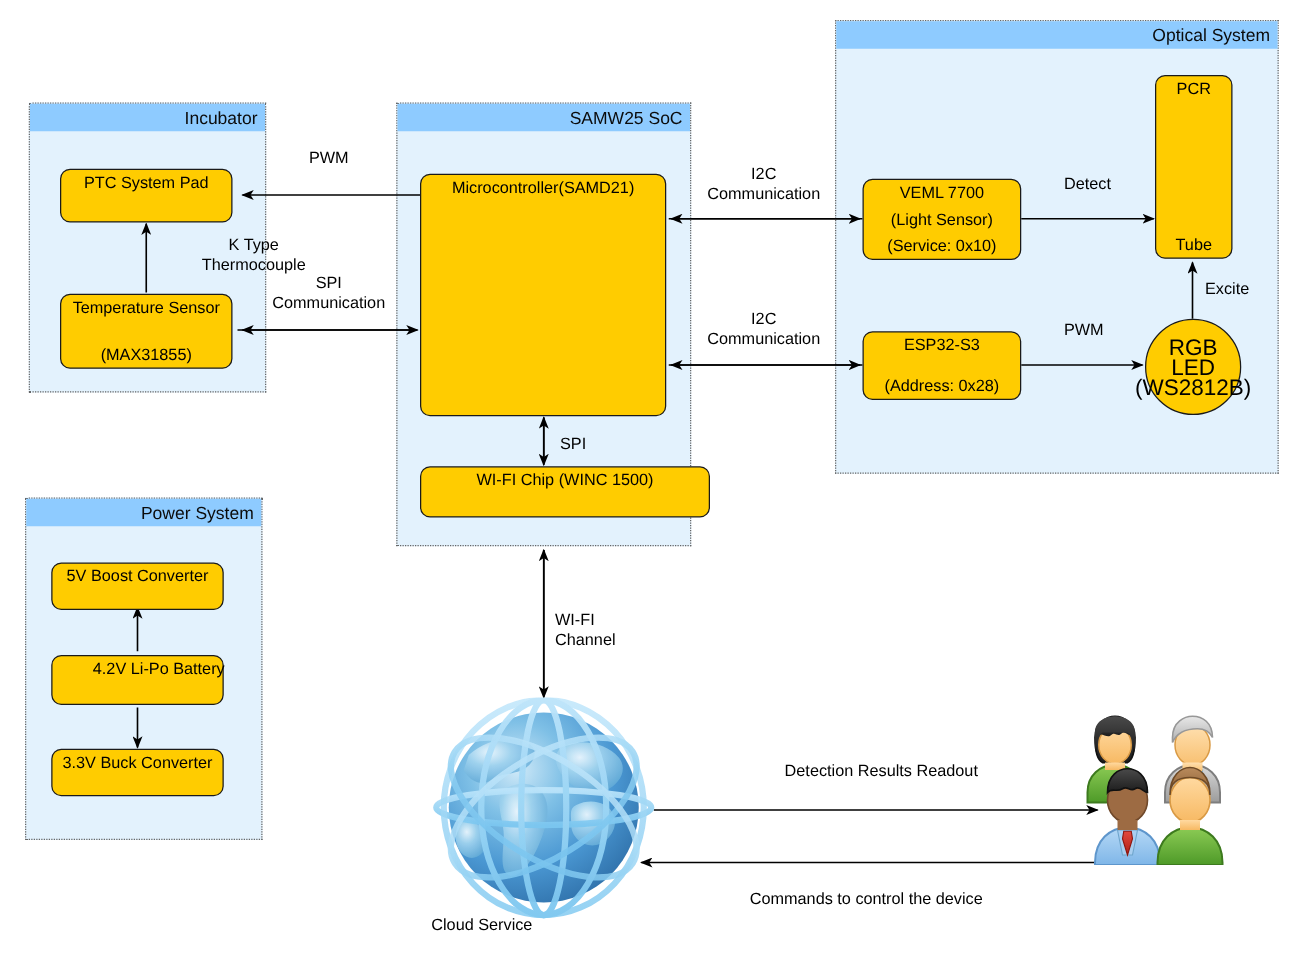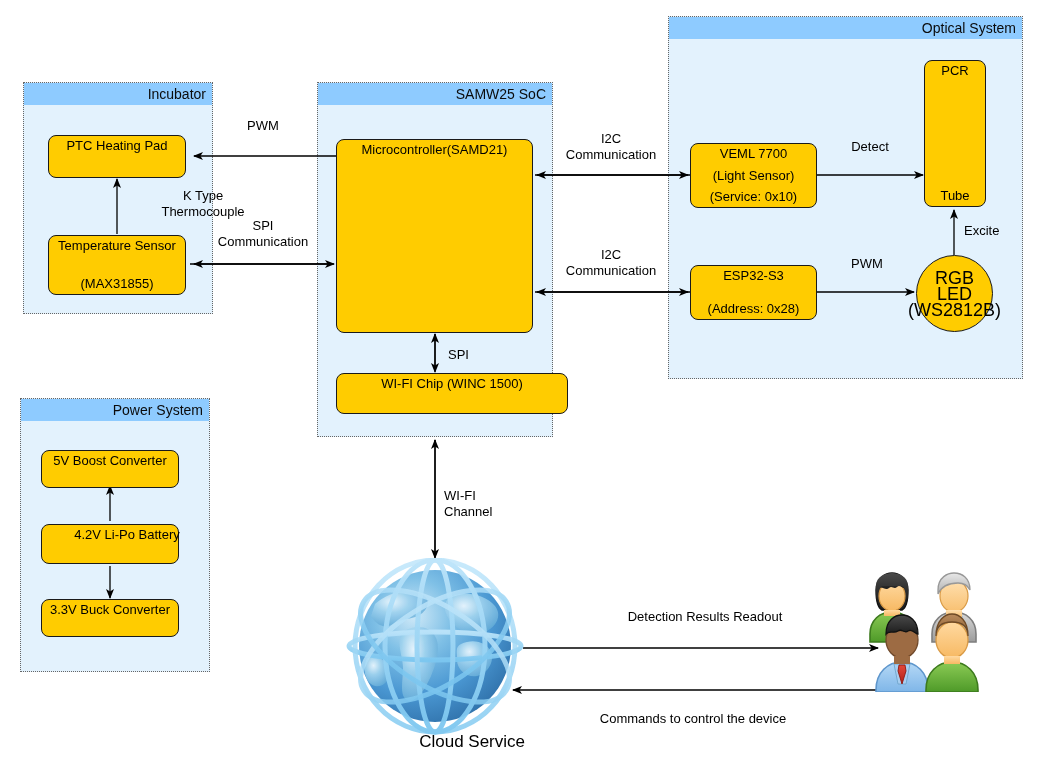--- a/index.html
+++ b/index.html
@@ -95,23 +95,23 @@
     height: 766px;
     pointer-events: none;
   }
 
   
   .globe-wrap {
     position: absolute;
   }
   .globe-caption {
     position: absolute;
-    font-size: 17px;
+    font-size: 13px;
     color: #000000;
-    text-align: right;
+    text-align: left;
     white-space: nowrap;
   }
 
   
   .people-wrap { position: absolute; }
 </style>
 </head>
 <body>
 
 <div id="canvas">
@@ -169,21 +169,21 @@
       <line x1="435" y1="556" x2="435" y2="440" marker-end="url(#arw)"></line>
       <line x1="435" y1="440" x2="435" y2="558" marker-end="url(#arw)"></line>
 
       <line x1="523" y1="648" x2="878" y2="648" marker-end="url(#arw)"></line>
 
       <line x1="878" y1="690" x2="513" y2="690" marker-end="url(#arw)"></line>
     </g>
   </svg>
 
   <div class="node" style="left:48px; top:135px; width:138px; height:43px;">
-    <span class="ln">PTC Heating Pad</span>
+    <span class="ln">PTC System Pad</span>
   </div>
 
   <div class="node" style="left:48px; top:235px; width:138px; height:60px;">
     <span class="ln">Temperature Sensor</span>
     <span class="ln">(MAX31855)</span>
   </div>
 
   <div class="node" style="left:336px; top:139px; width:197px; height:194px;">
     <span class="ln">Microcontroller(SAMD21)</span>
   </div>

